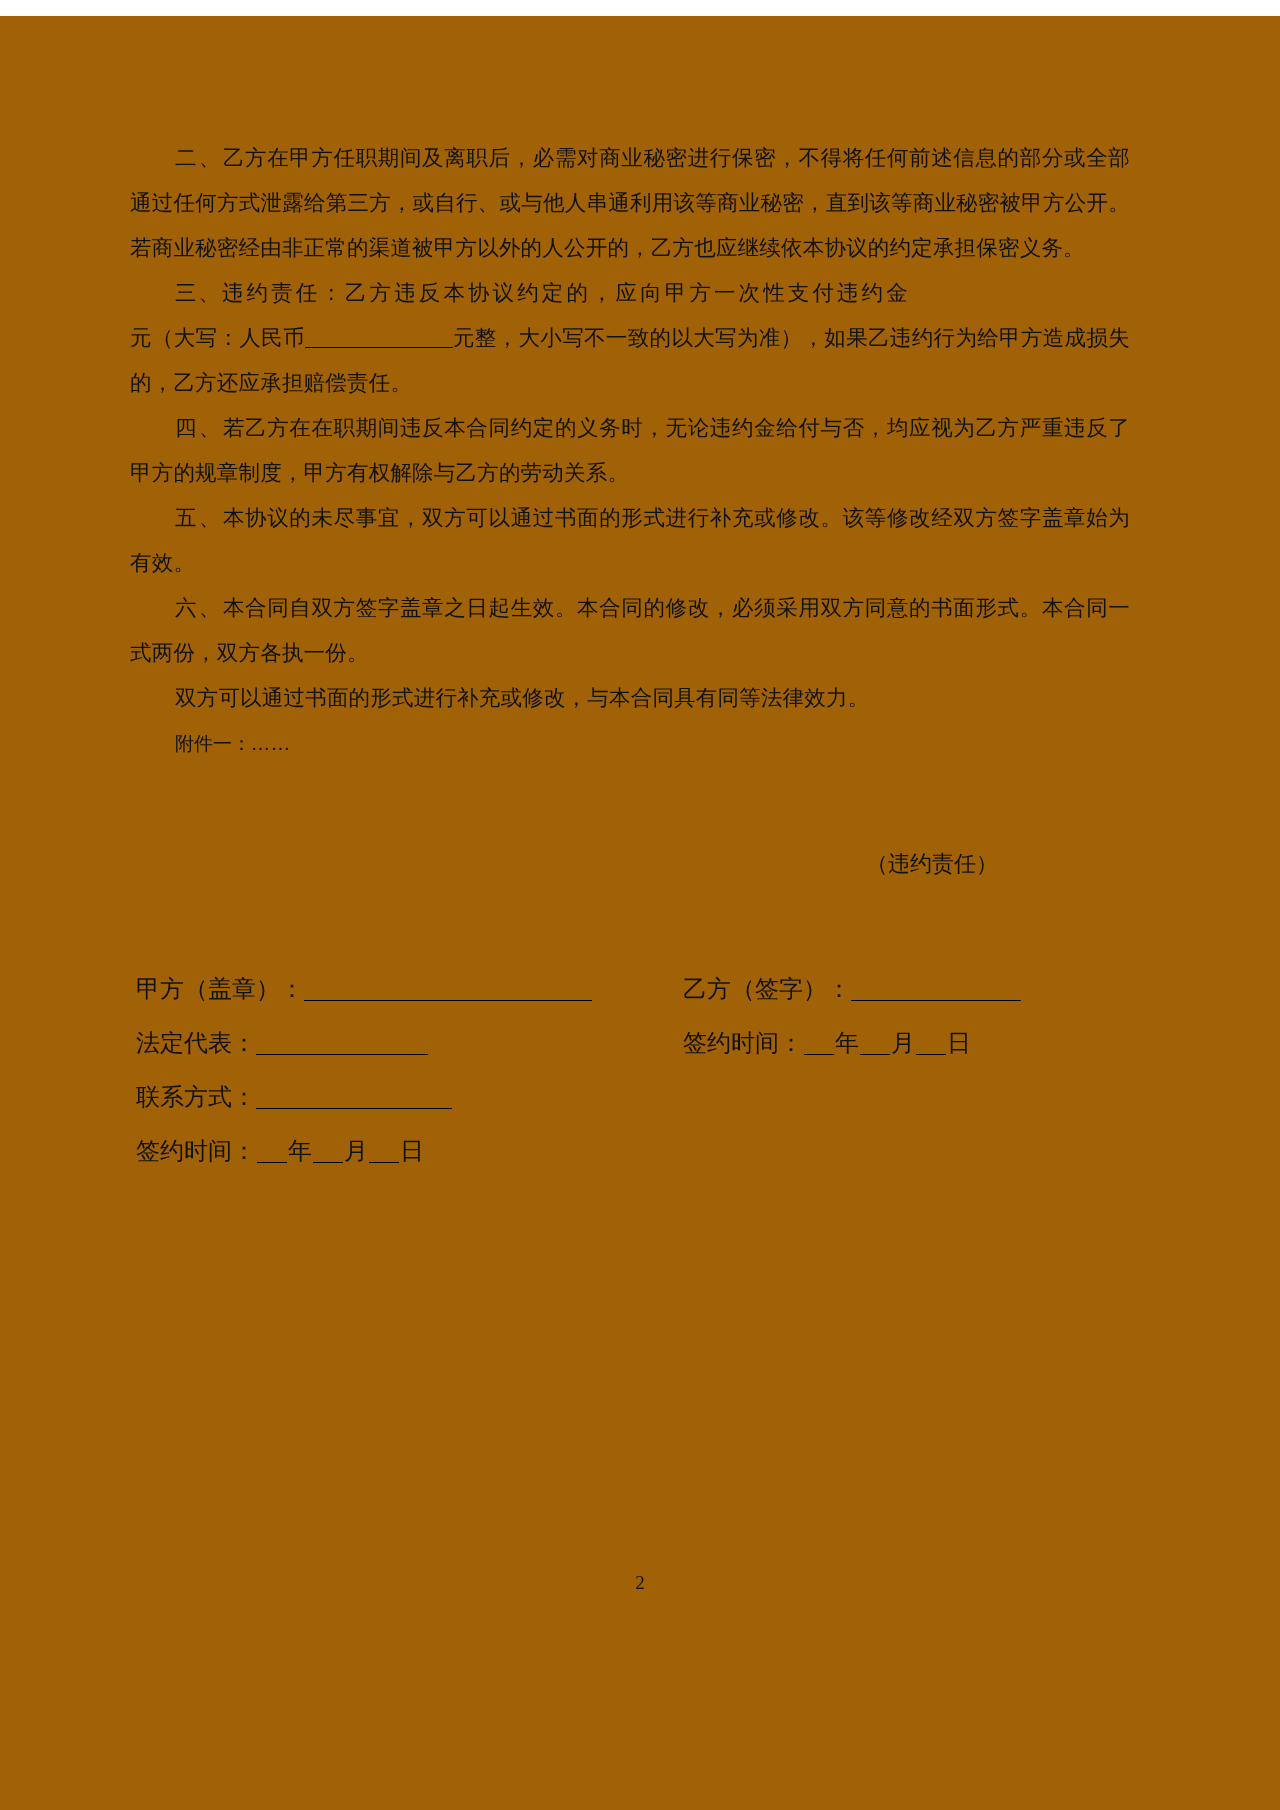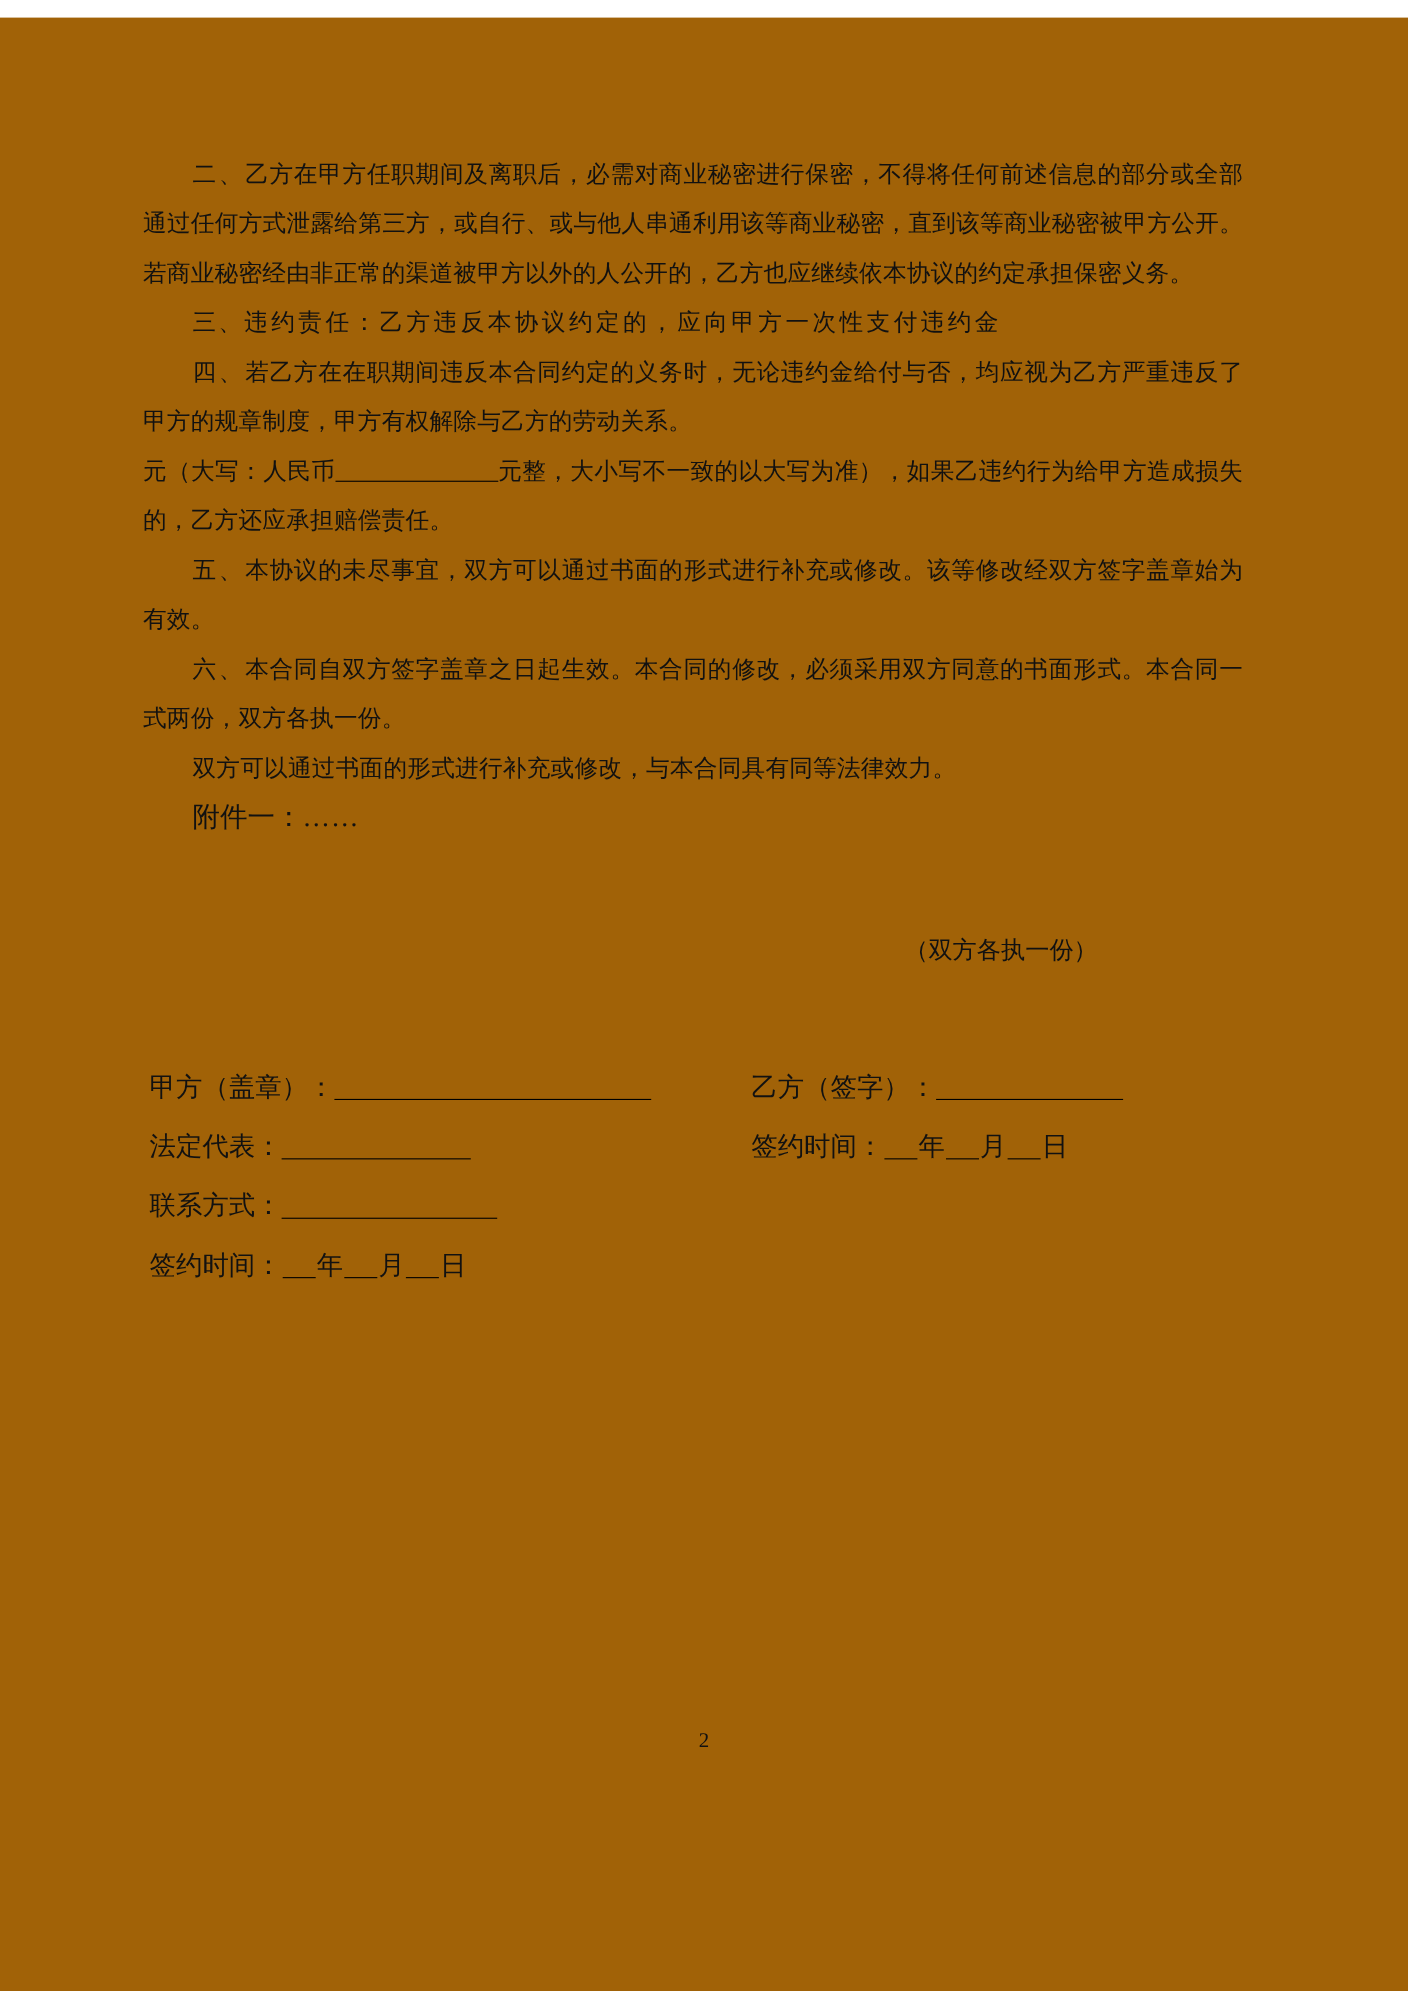--- a/index.html
+++ b/index.html
@@ -52,21 +52,21 @@
   .blank {
     display: inline-block;
     border-bottom: 1.4px solid #000;
     height: 20px;
     vertical-align: -3px;
   }
   .blank.w-amount  { width: 148px; }
 
   
   .line {
-    font-size: 25px;
+    font-size: 19px;
     line-height: 45px;
     color: #111;
   }
   .line.indent { text-indent: 45px; }
 
   .dots {
     letter-spacing: 1px;
   }
 
   
@@ -125,34 +125,34 @@
 <body>
 
 <div class="page">
 
   <div class="content">
 
     <p class="para indent"><span class="num">二、</span><span>乙方在甲方任职期间及离职后，必需对商业秘密进行保密，不得将任何前述信息的部分或全部通过任何方式泄露给第三方，或自行、或与他人串通利用该等商业秘密，直到该等商业秘密被甲方公开。若商业秘密经由非正常的渠道被甲方以外的人公开的，乙方也应继续依本协议的约定承担保密义务。</span></p>
 
     <p class="para indent sparse"><span class="num">三、</span><span>违约责任：乙方违反本协议约定的，应向甲方一次性支付违约金</span></p>
 
+    <p class="para"><span>元（大写：人民币</span><span class="blank w-amount"></span><span>元整，大小写不一致的以大写为准），如果乙违约行为给甲方造成损失的，乙方还应承担赔偿责任。</span></p>
+
     <p class="para indent"><span class="num">四、</span><span>若乙方在在职期间违反本合同约定的义务时，无论违约金给付与否，均应视为乙方严重违反了甲方的规章制度，甲方有权解除与乙方的劳动关系。</span></p>
-
-    <p class="para"><span>元（大写：人民币</span><span class="blank w-amount"></span><span>元整，大小写不一致的以大写为准），如果乙违约行为给甲方造成损失的，乙方还应承担赔偿责任。</span></p>
 
     <p class="para indent"><span class="num">五、</span><span>本协议的未尽事宜，双方可以通过书面的形式进行补充或修改。该等修改经双方签字盖章始为有效。</span></p>
 
     <p class="para indent"><span class="num">六、</span><span>本合同自双方签字盖章之日起生效。本合同的修改，必须采用双方同意的书面形式。本合同一式两份，双方各执一份。</span></p>
 
     <p class="para indent">双方可以通过书面的形式进行补充或修改，与本合同具有同等法律效力。</p>
 
     <div class="line indent"><span>附件一：</span><span class="dots">……</span></div>
 
 
-    <div class="notice">（双方各执一份）</div>
+    <div class="notice">（违约责任）</div>
 
     <div class="sig-block">
 
       <div class="sig-col left">
         <div class="sig-row"><span class="sig-label">甲方（盖章）：</span><span class="ul w-seal"></span></div>
 
         <div class="sig-row"><span class="sig-label">法定代表：</span><span class="ul w-legal"></span></div>
 
         <div class="sig-row"><span class="sig-label">联系方式：</span><span class="ul w-contact"></span></div>
 

